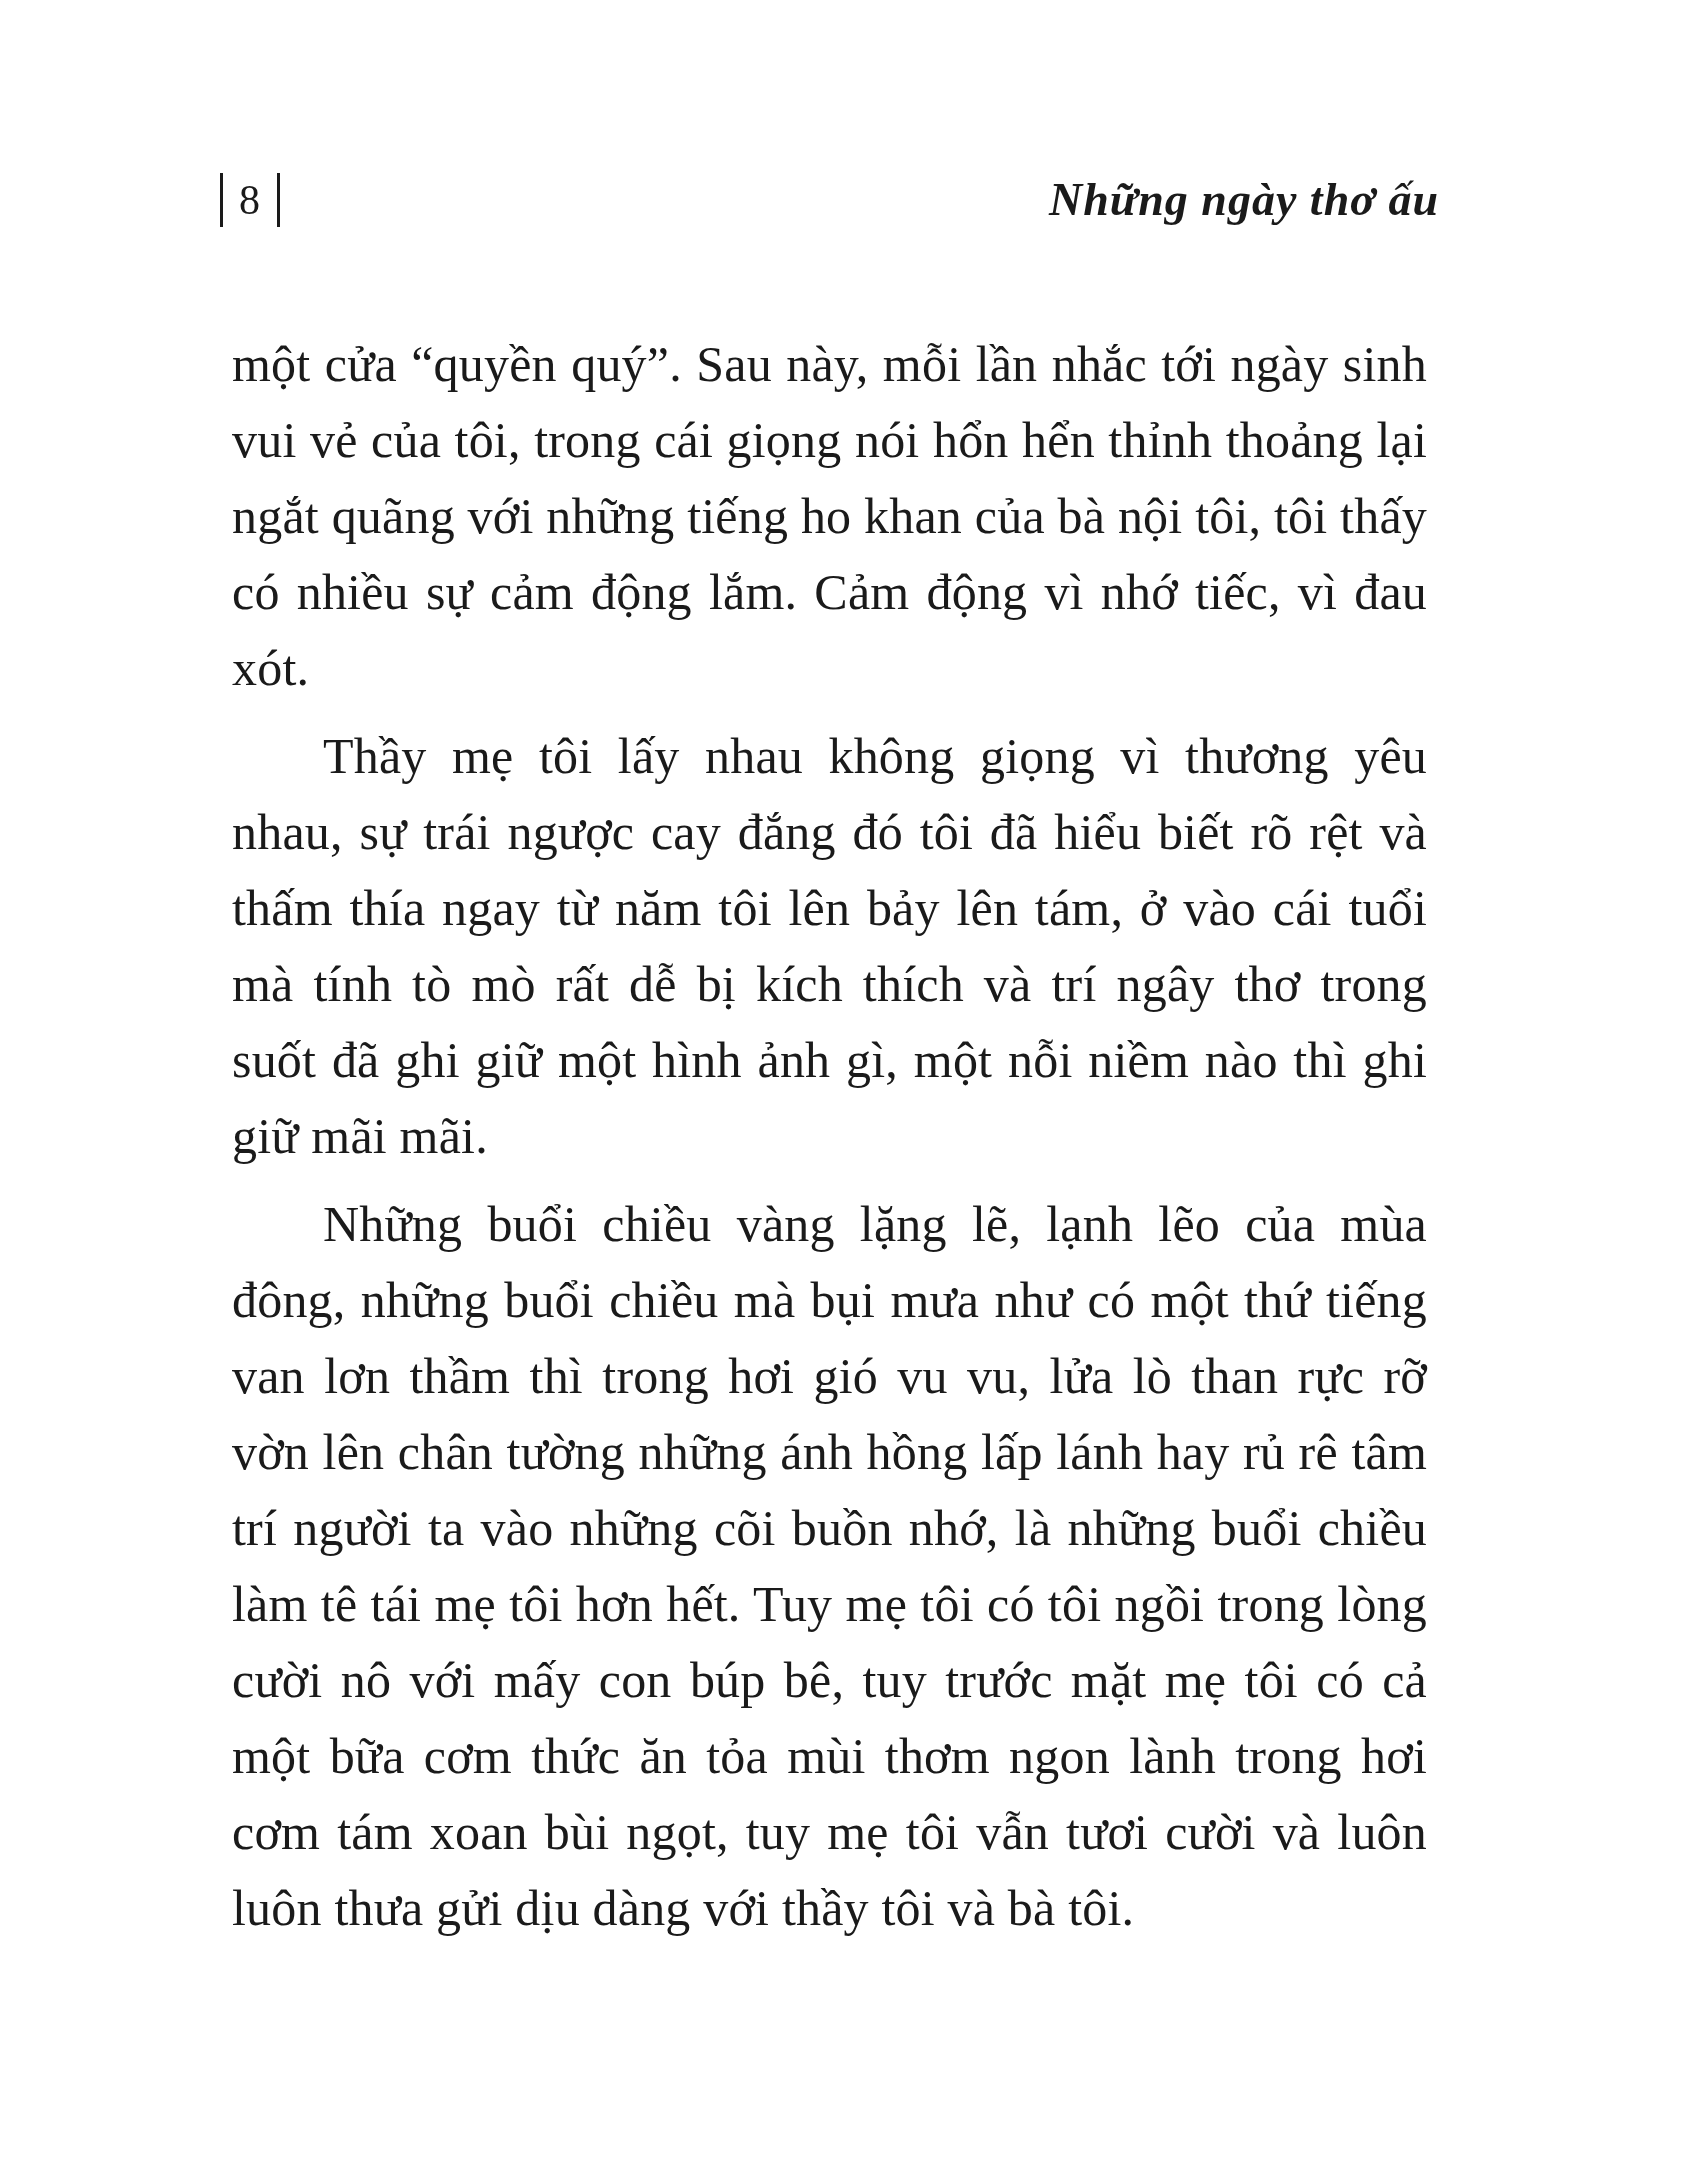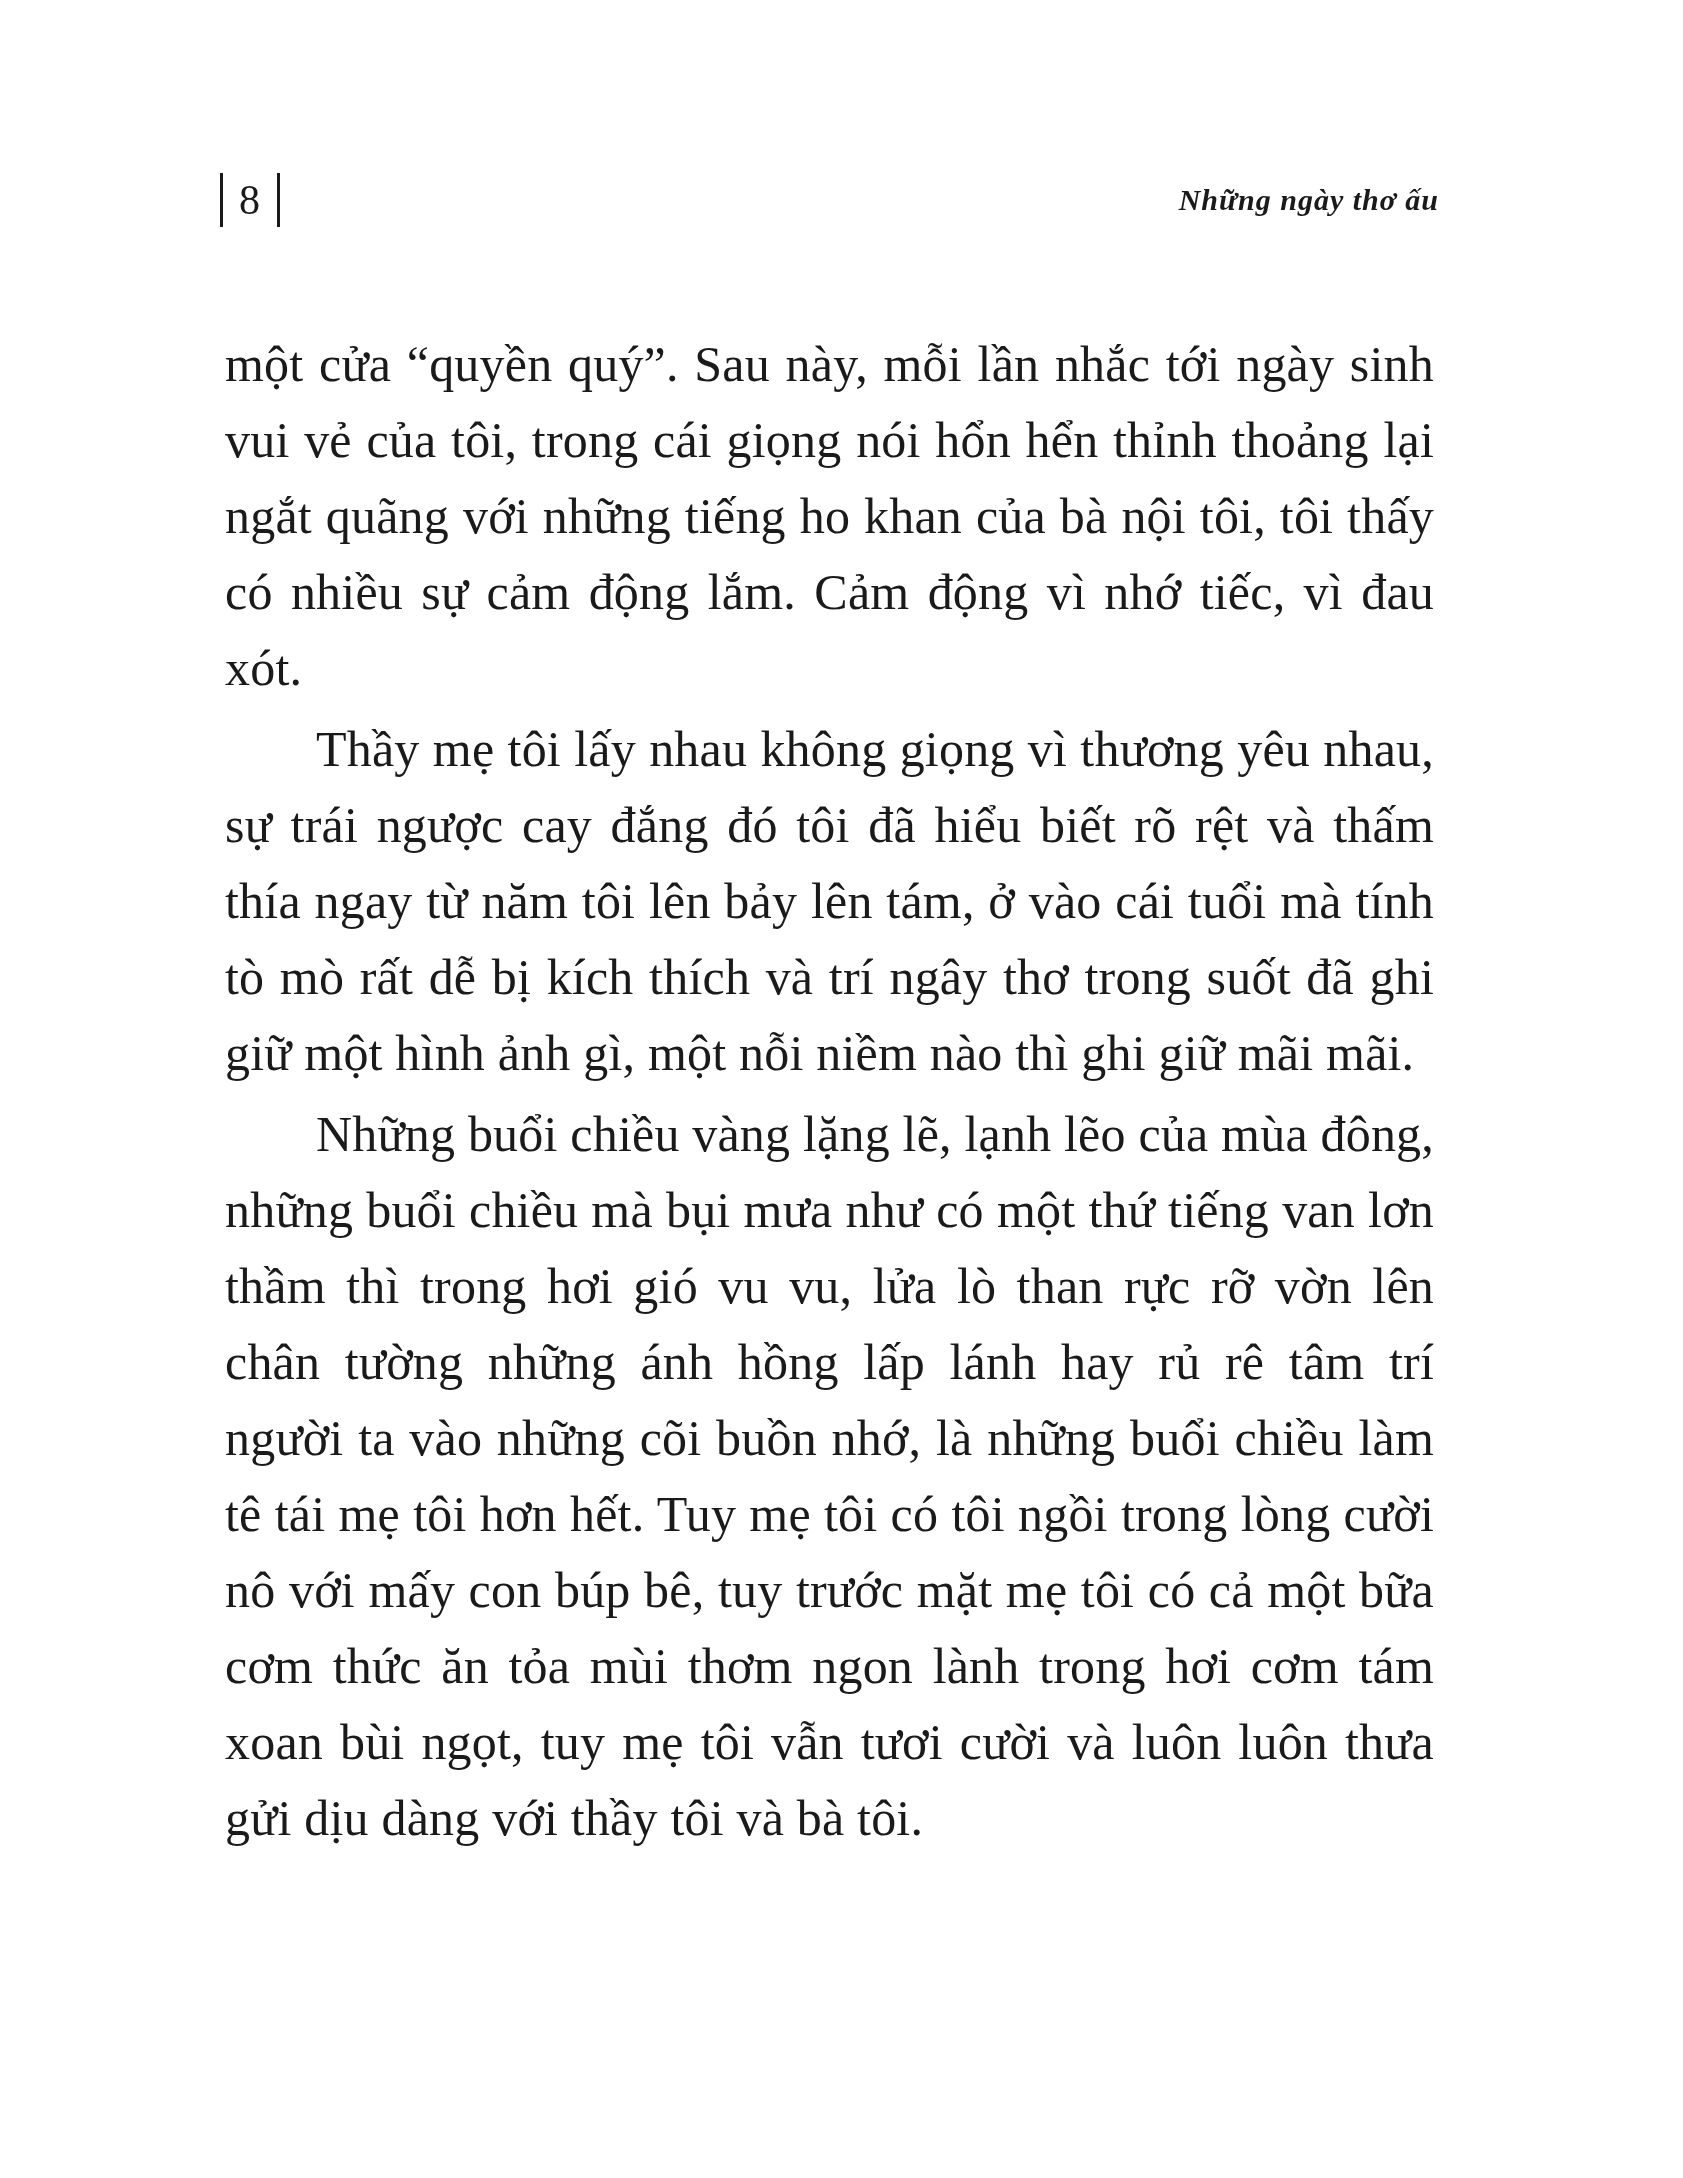--- a/index.html
+++ b/index.html
@@ -26,34 +26,34 @@
   }
   .page-number {
     font-size: 42px;
     line-height: 1;
     padding: 6px 16px;
     border-left: 3px solid #1a1a1a;
     border-right: 3px solid #1a1a1a;
     letter-spacing: 1px;
   }
   .running-title {
-    font-size: 30px;
+    font-size: 46px;
     font-weight: bold;
     font-style: italic;
     letter-spacing: 1px;
     line-height: 1;
   }
   .page-body {
     font-size: 50px;
     line-height: 76px;
     text-align: justify;
     letter-spacing: 0.2px;
   }
   .page-body p.para {
-    margin: 5px;
+    margin: 12px;
   }
   .page-body p.para.indent {
     text-indent: 91px;
     margin-top: 5px;
   }
 </style>
 </head>
 <body>
 
 <div class="page">

